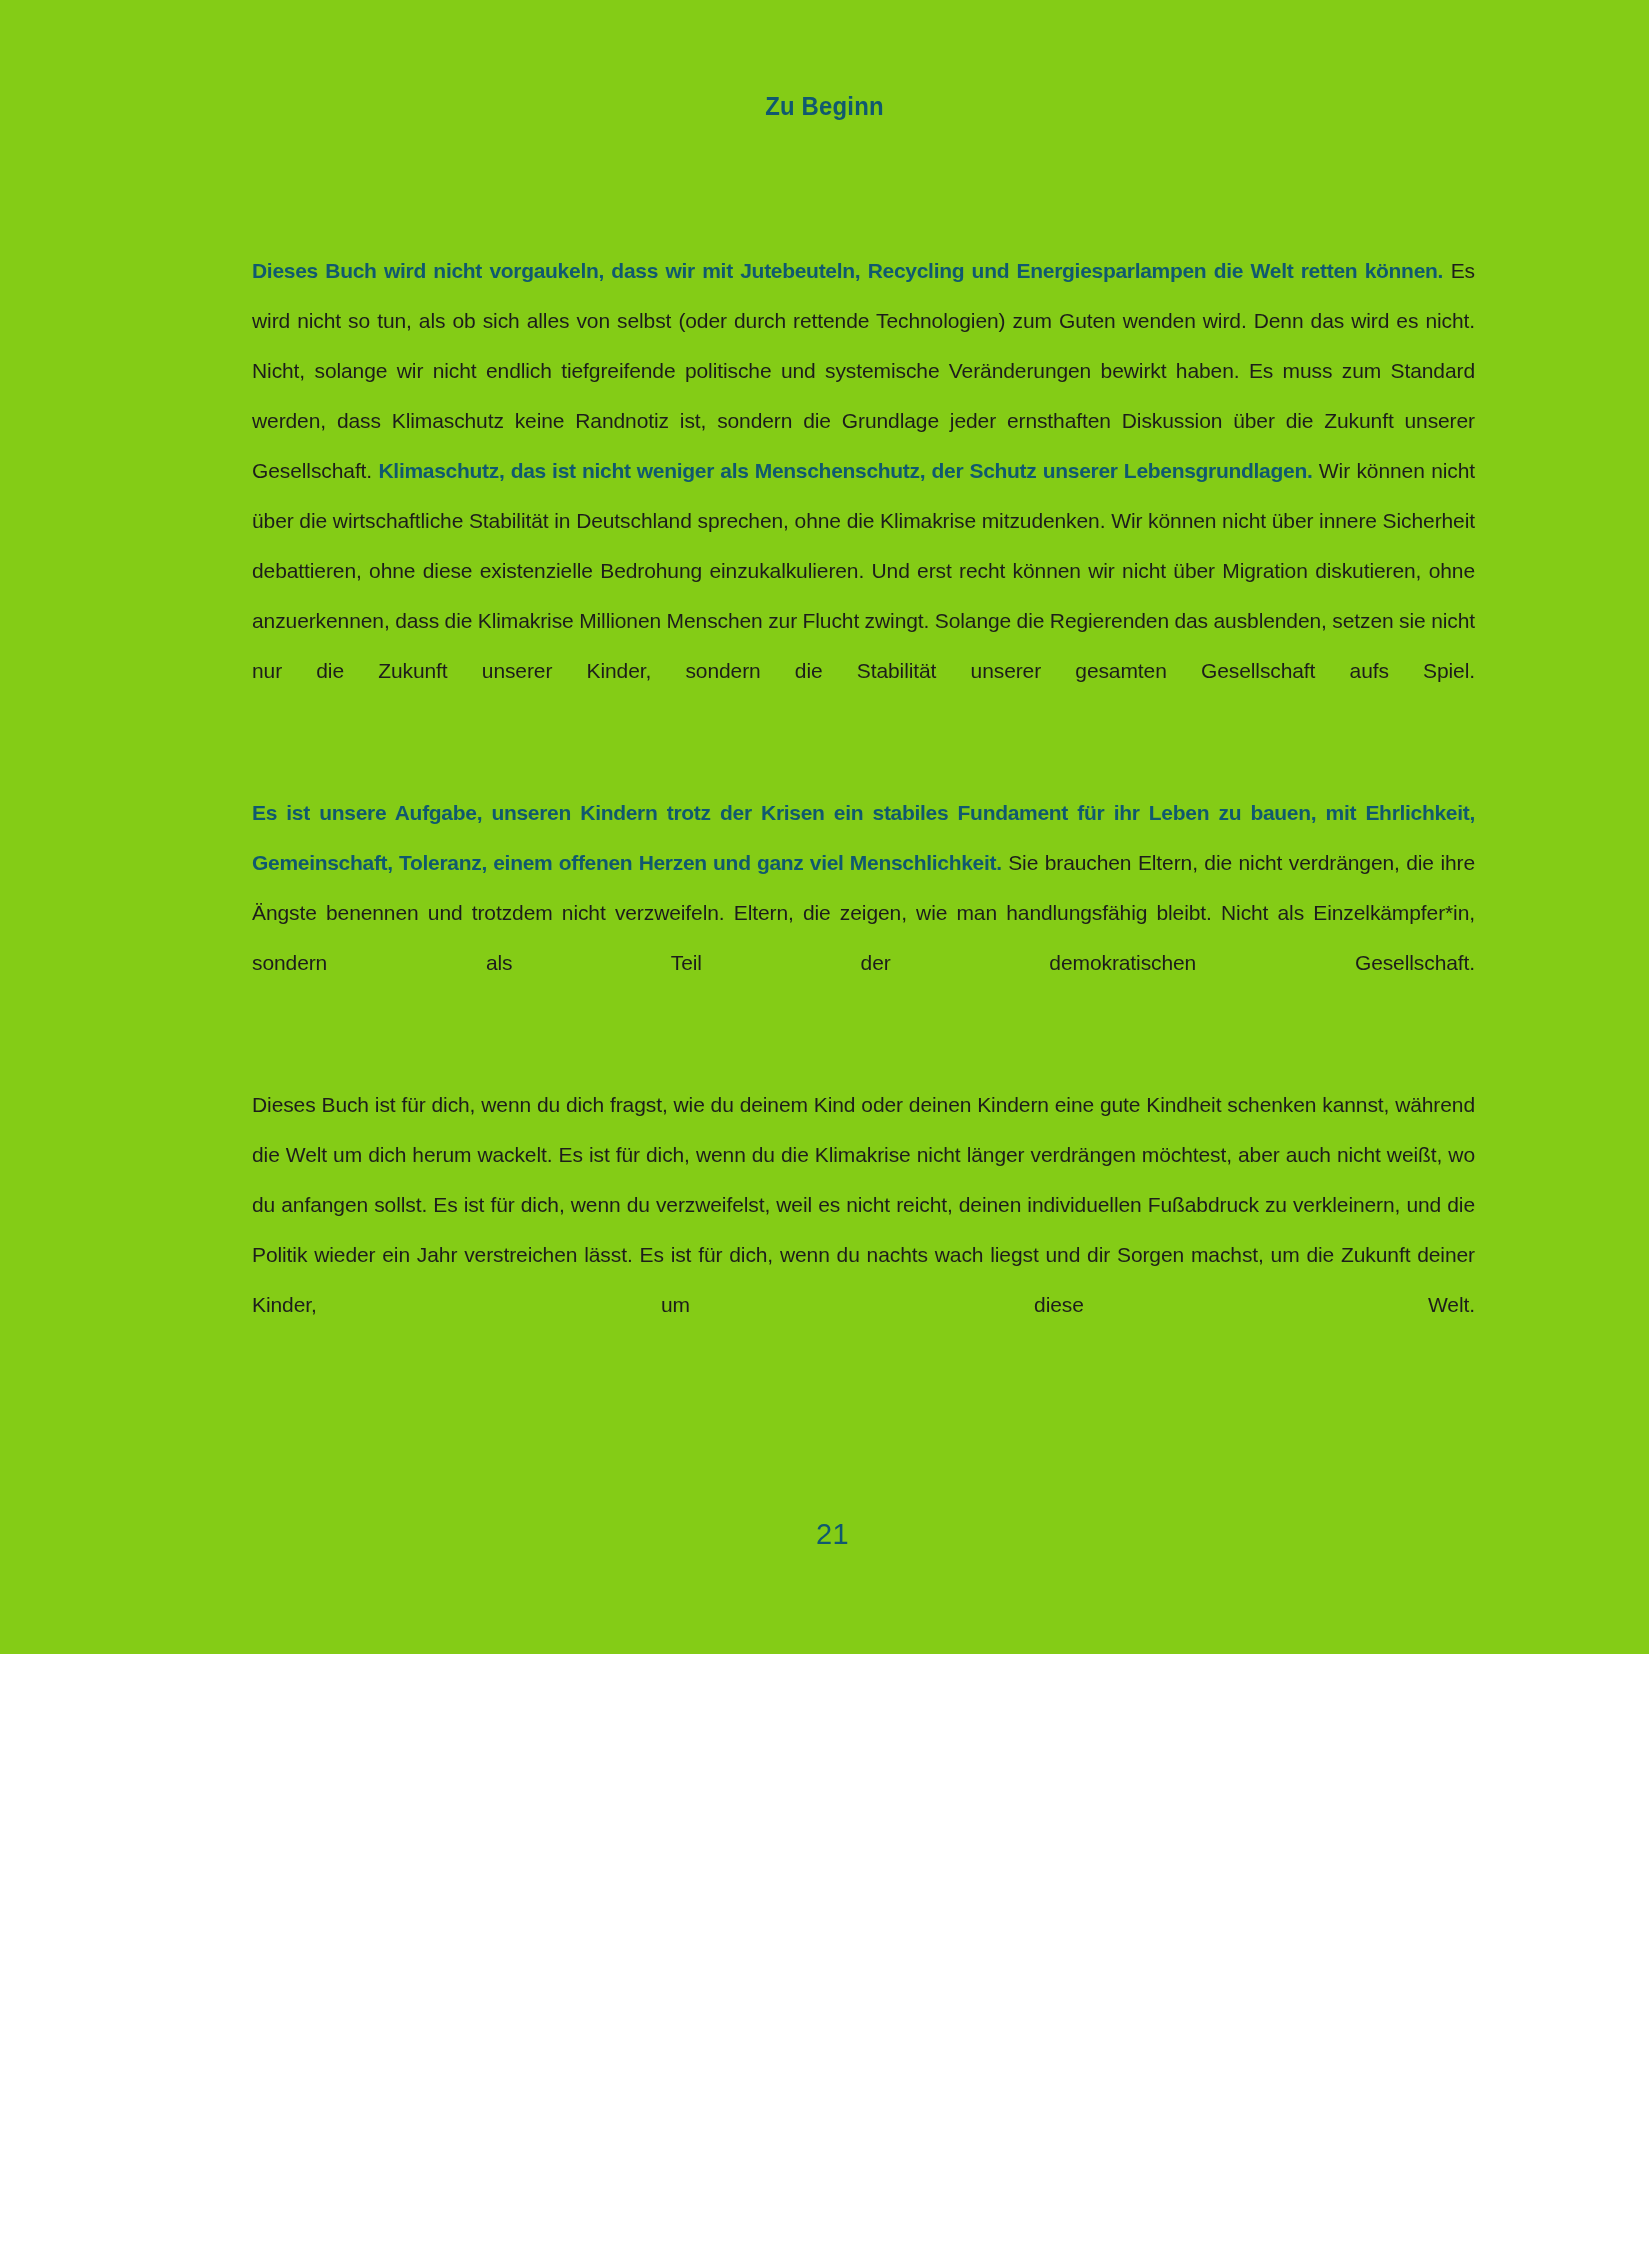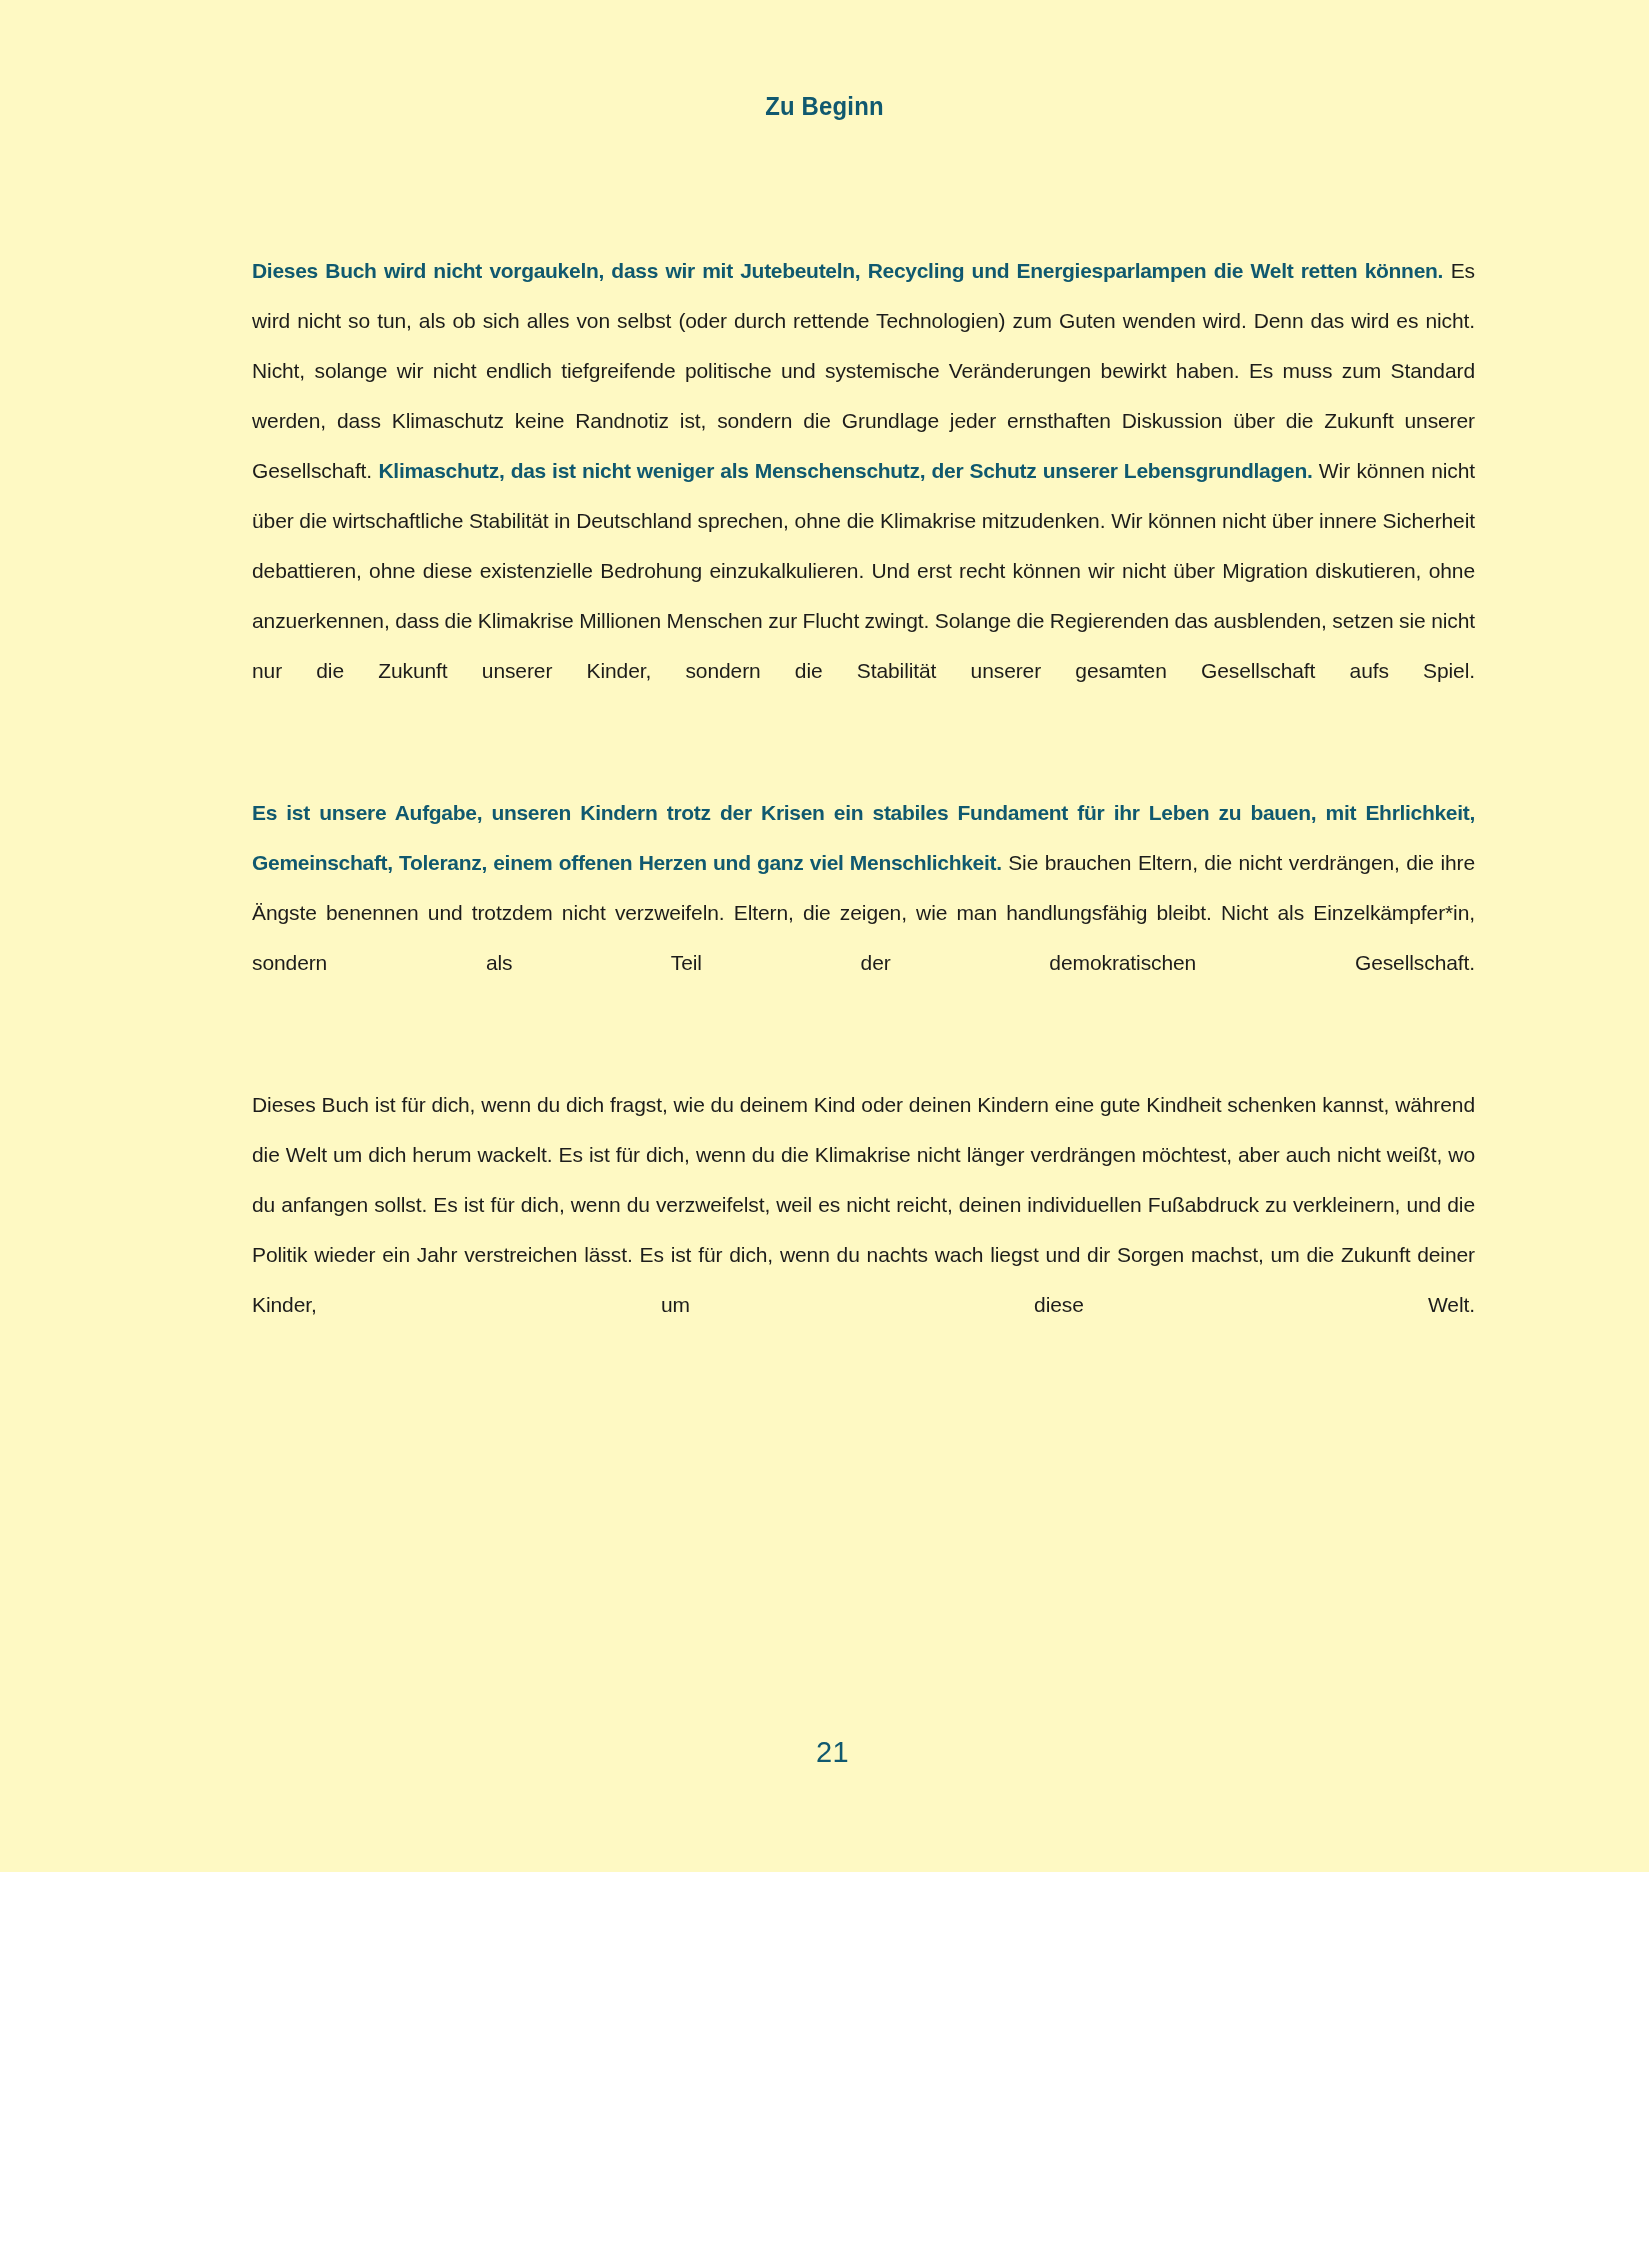--- a/index.html
+++ b/index.html
@@ -12,22 +12,22 @@
     height: 2249px;
     font-family: "Liberation Sans", "DejaVu Sans", sans-serif;
     -webkit-font-smoothing: antialiased;
     position: relative;
     overflow: hidden;
   }
 
   .page {
     position: relative;
     width: 1649px;
-    height: 1872px;
-    background: #fef9c3;
+    height: 1654px;
+    background: #84cc16;
     box-sizing: border-box;
   }
 
   
   .running-head {
     position: absolute;
     top: 91px;
     left: 0;
     width: 1649px;
     text-align: center;

